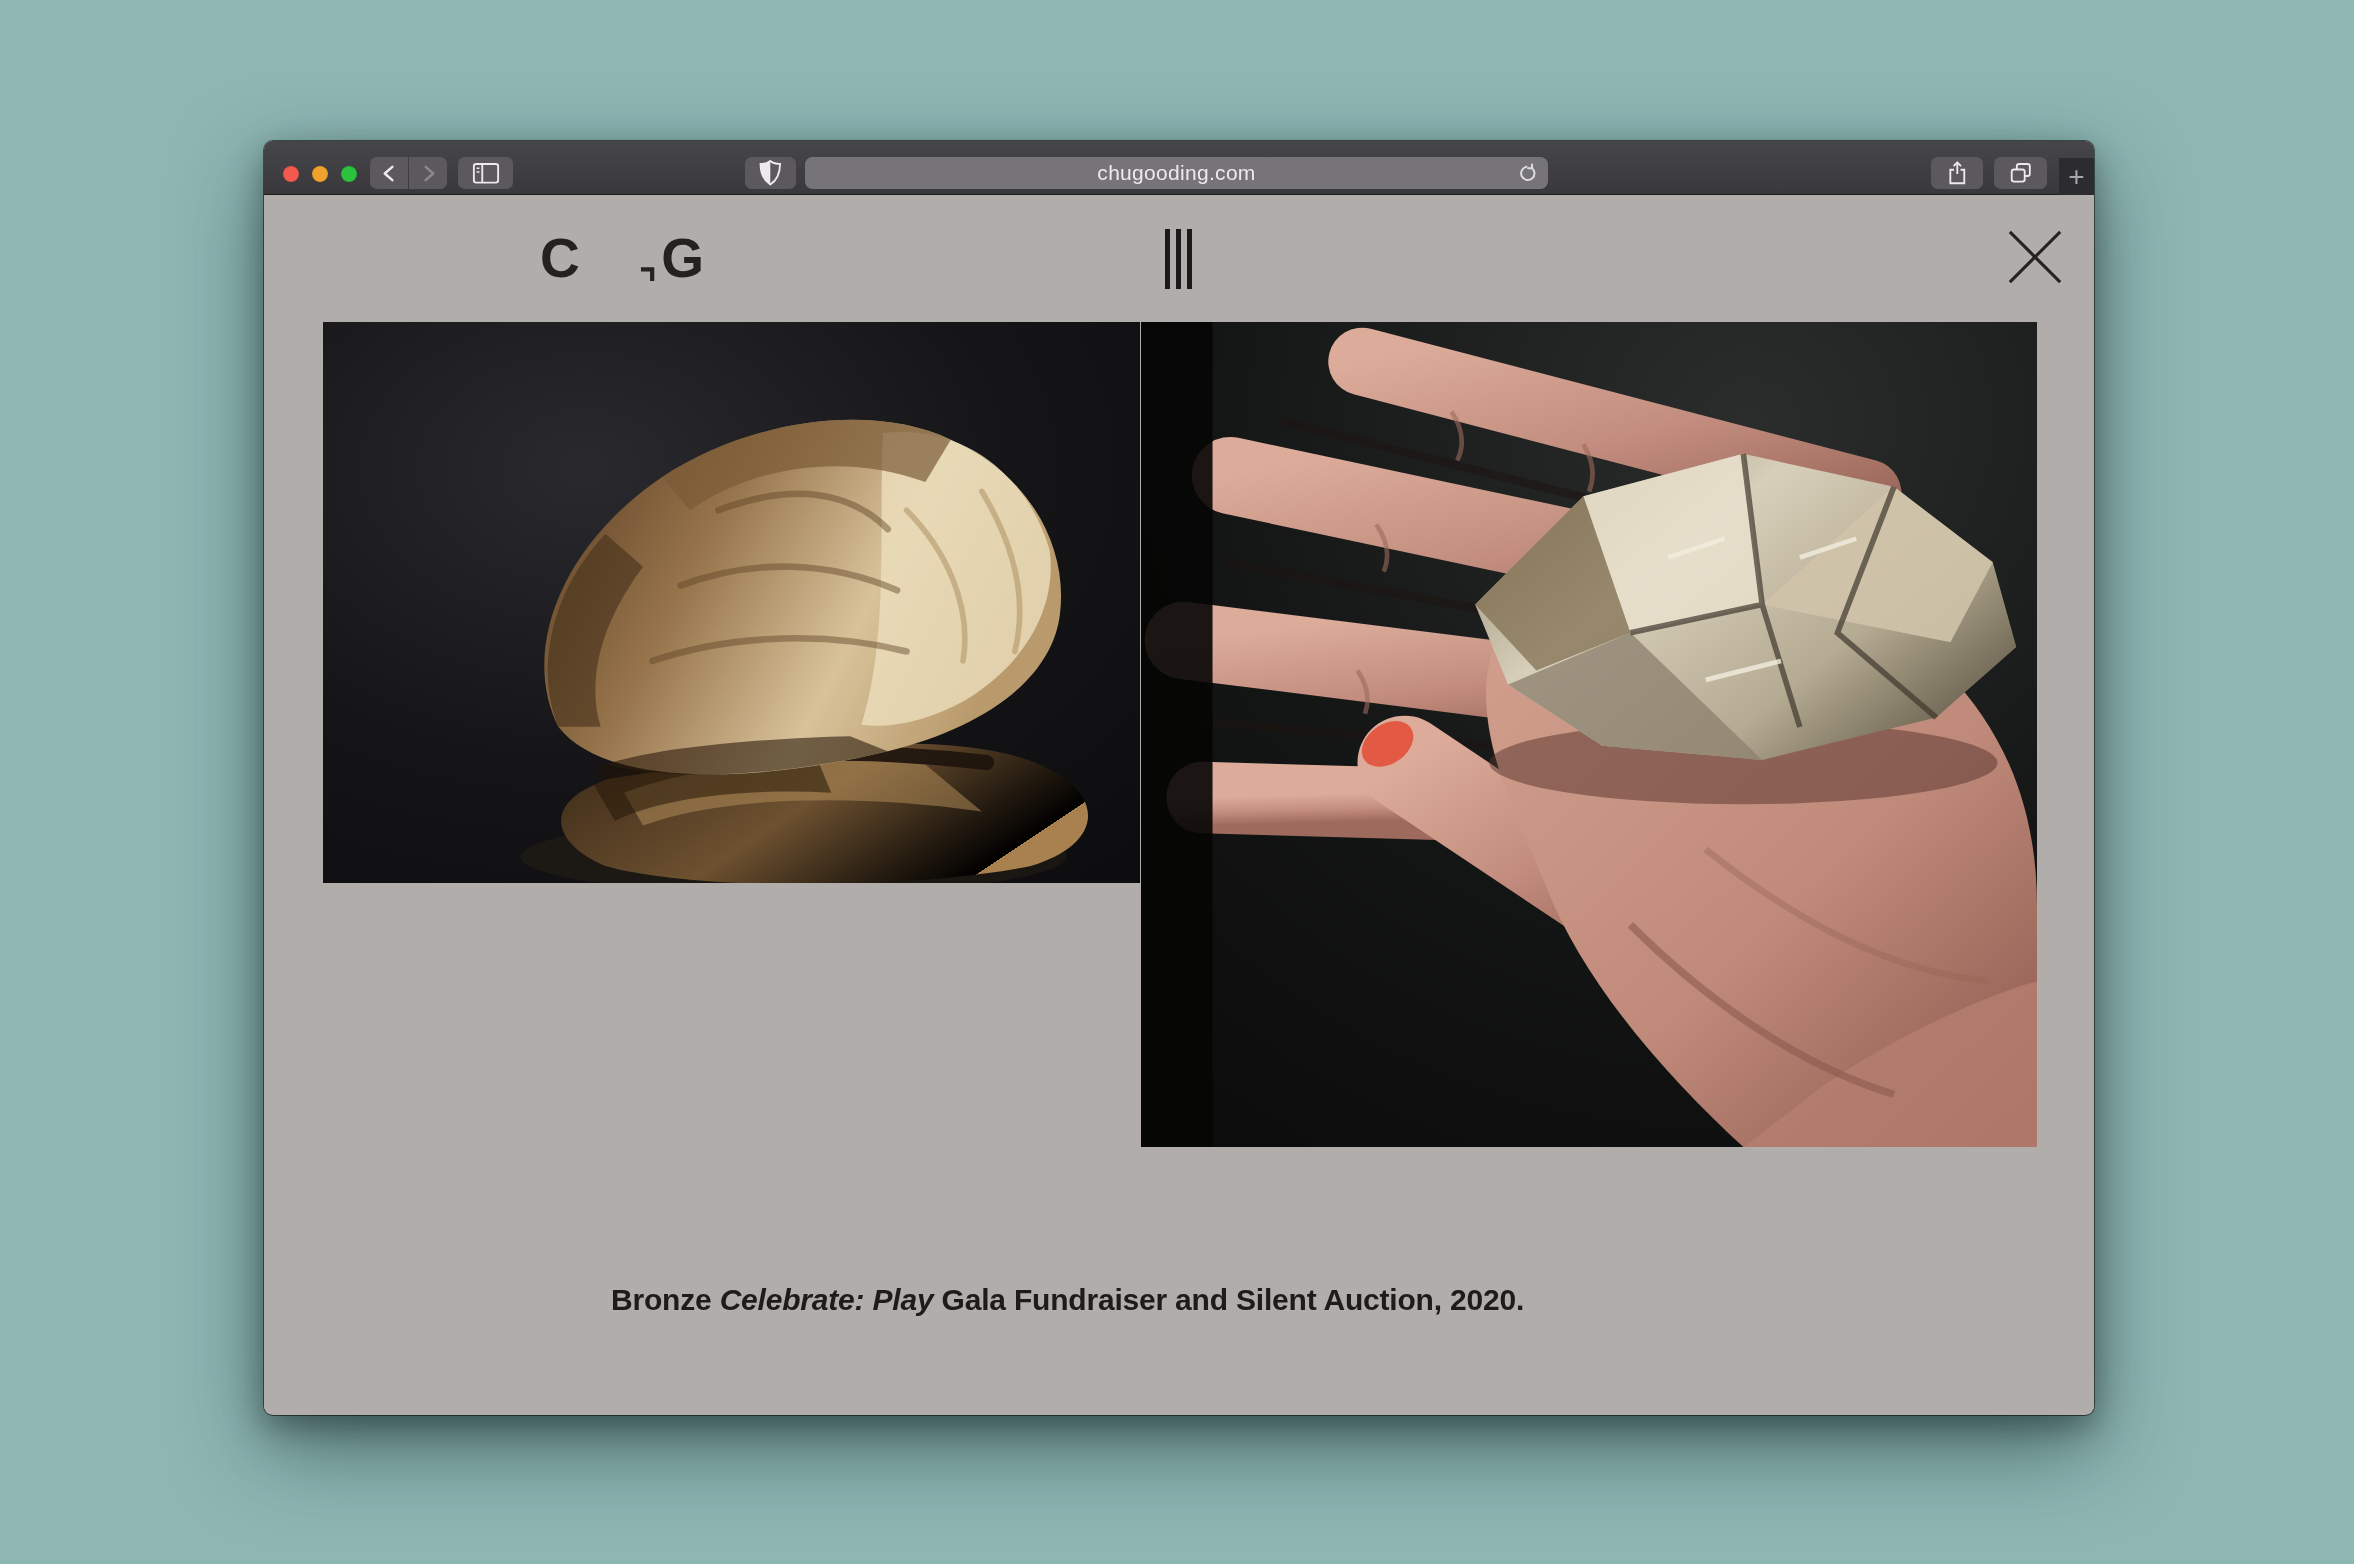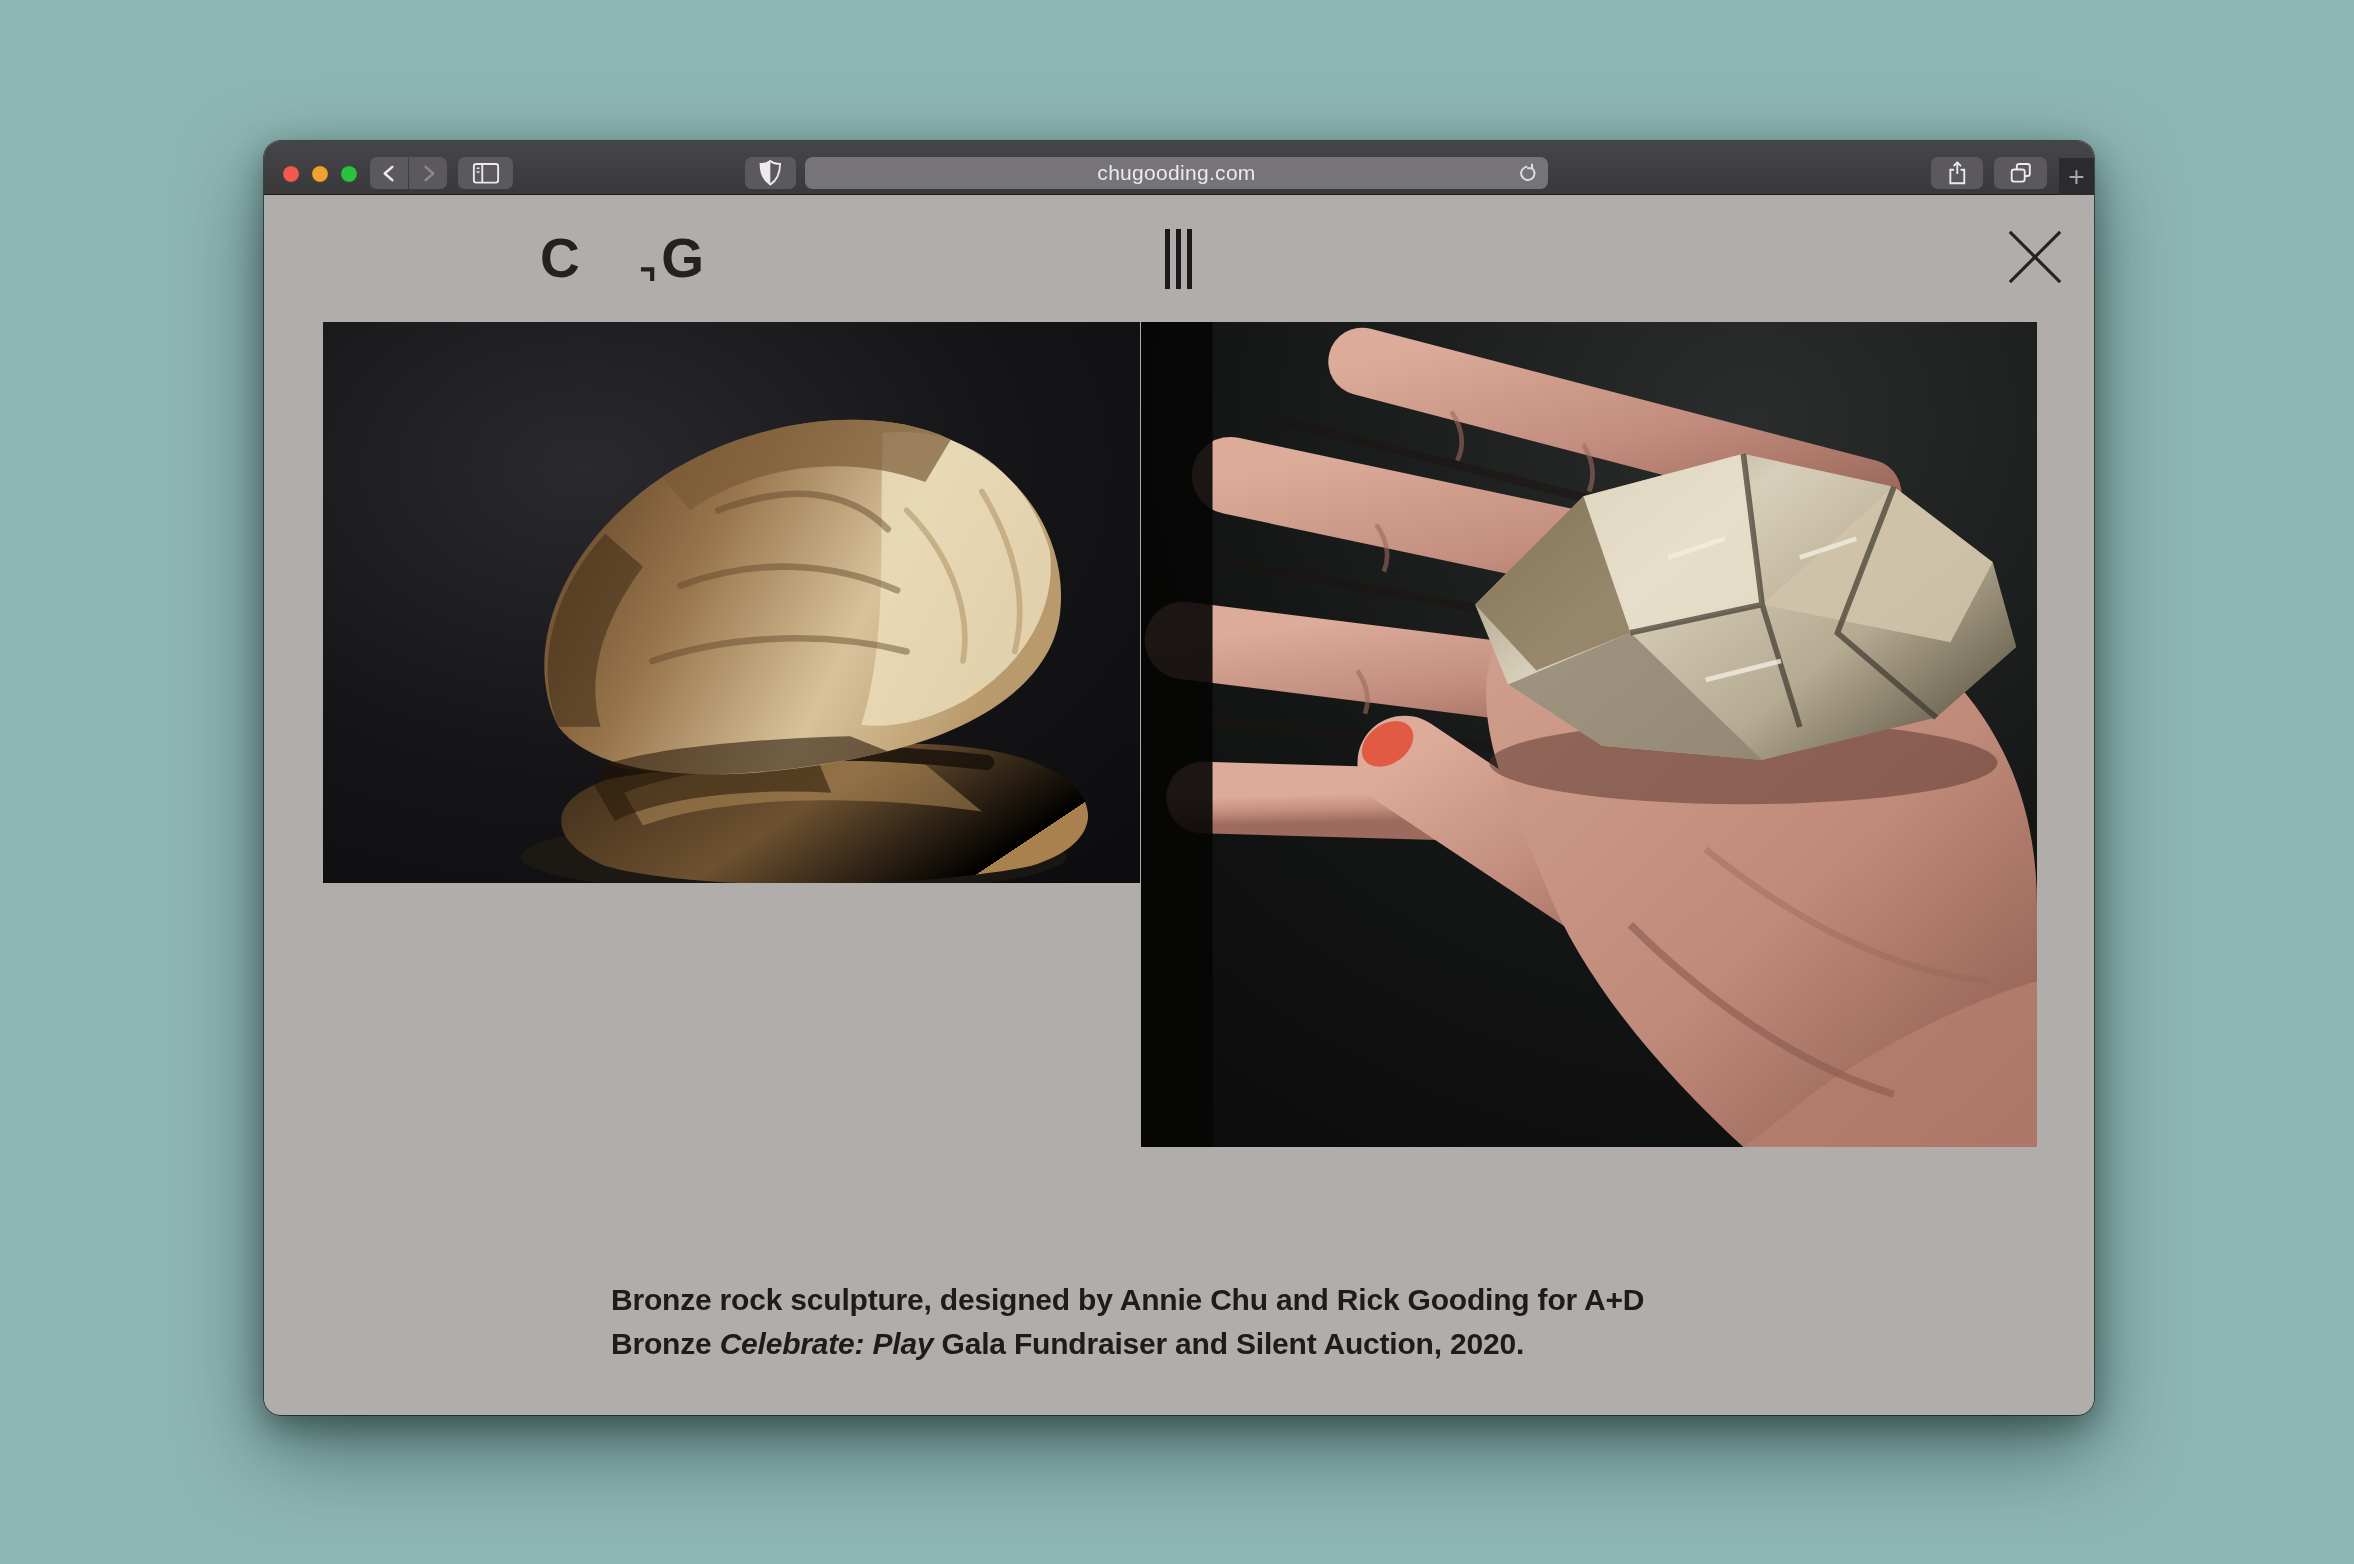--- a/index.html
+++ b/index.html
@@ -3,21 +3,21 @@
 <meta charset="utf-8">
 <style>
   * { margin:0; padding:0; box-sizing:border-box; }
   html,body { width:2354px; height:1564px; overflow:hidden; }
   body { font-family:"Liberation Sans", sans-serif; background:#8eb6b3; position:relative; }
 
   .desktop { position:absolute; inset:0; background:#8eb6b3; }
 
   .window {
     position:absolute; left:264px; top:141px; width:1830px; height:1274px;
-    border-radius:17px; overflow:hidden;
+    border-radius:9px; overflow:hidden;
     box-shadow:0 0 0 0.9px rgba(10,12,12,.6), 0 33px 85px rgba(10,35,35,.5), 0 11.3px 32px rgba(0,0,0,.35);
     background:#b1adaa;
   }
 
   
   .toolbar {
     position:relative; height:54px;
     background:linear-gradient(#464549, #39383b);
     border-bottom:0.9px solid #1e1d1f;
   }
@@ -276,20 +276,19 @@
           <polygon points="390,385 520,330 660,465 490,450" fill="#8e8370" opacity="0.8"></polygon>
           <polygon points="355,300 470,185 520,330 420,370" fill="#7c6a4c" opacity="0.7"></polygon>
           <path d="M520,330 L660,300 L700,430 M640,140 L660,300 M800,175 L740,330 L845,420" fill="none" stroke="#3f382e" stroke-width="6" opacity="0.7"></path>
           <path d="M560,250 L620,230 M700,250 L760,230 M600,380 L680,360" stroke="#f3eee0" stroke-width="5" opacity="0.8"></path>
 
           <rect x="0" y="0" width="76" height="876" fill="#050604" opacity="0.9"></rect>
         </svg>
       </div>
 
       <div class="caption">
-        <div>Bronze rock sculpture, designed by Annie Chu and Rick Gooding for A+D</div>
         <div><span>Bronze </span><em>Celebrate: Play</em><span> Gala Fundraiser and Silent Auction, 2020.</span></div>
       </div>
 
     </div>
   </div>
 </div>
 
 
 </body></html>

